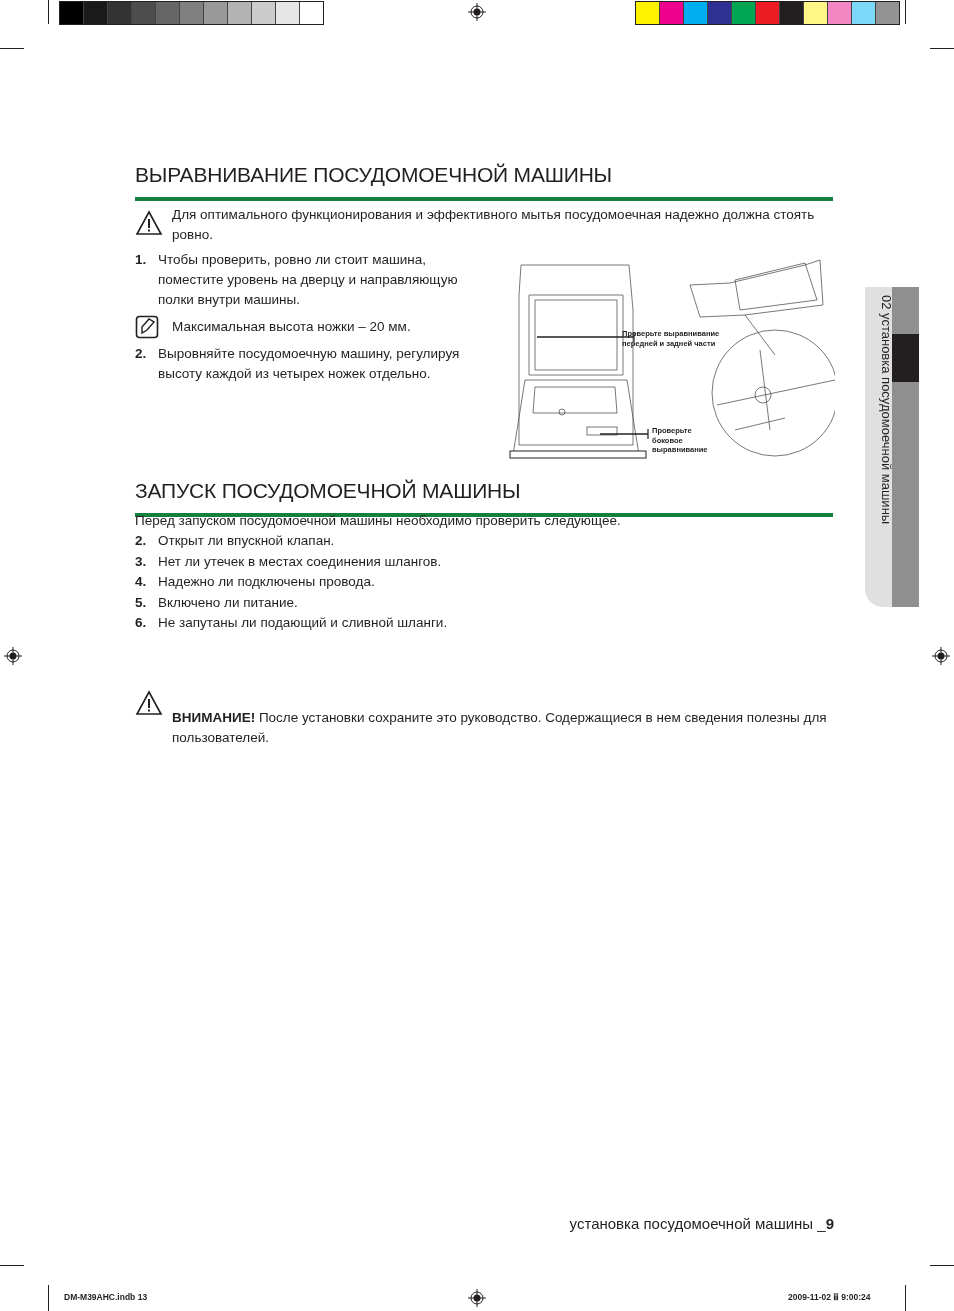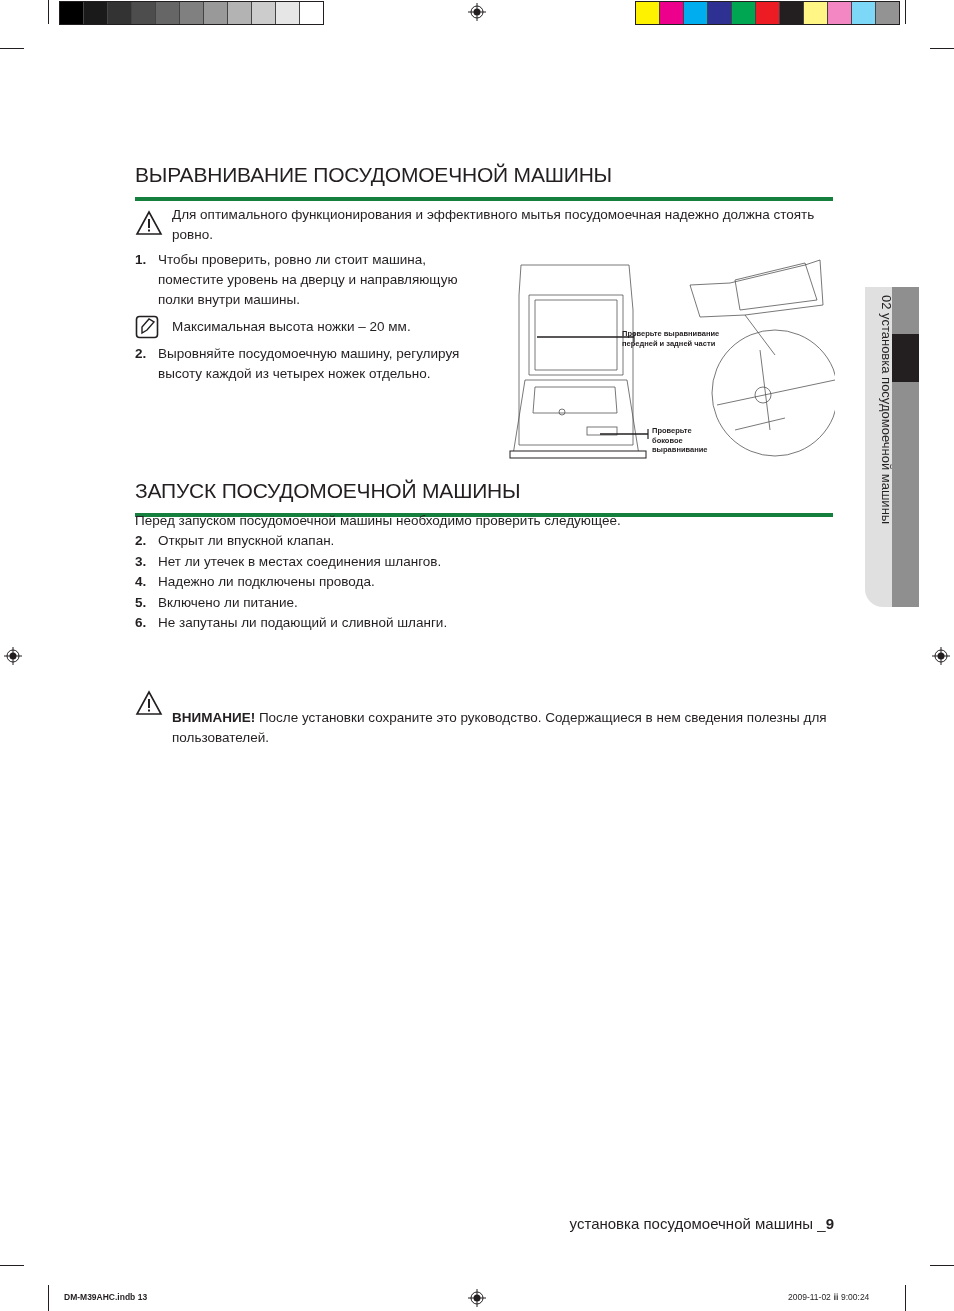--- a/index.html
+++ b/index.html
@@ -163,13 +163,13 @@
 
 <svg class="warn-icon" style="left:135px;top:690px;" viewBox="0 0 28 26">
   <path d="M14 2 L26 24 L2 24 Z" fill="none" stroke="#231f20" stroke-width="1.6"></path>
   <rect x="13" y="9" width="2" height="9" fill="#231f20"></rect>
     <rect x="13" y="19.5" width="2" height="2" fill="#231f20"></rect>
   </svg>
 <div class="abs txt" style="left:172px;top:708px;width:660px;"><b>ВНИМАНИЕ!</b><span> После установки сохраните это руководство. Содержащиеся в нем сведения полезны для пользователей.</span></div>
 
 <div class="abs" style="right:120px;top:1215px;font-size:15px;color:#231f20;"><span>установка посудомоечной машины _</span><b>9</b></div>
 <div class="abs footer-text" style="left:64px;top:1292px;font-weight:bold;">DM-M39AHC.indb   13</div>
-<div class="abs footer-text" style="left:788px;top:1292px;">2009-11-02   ⅲ 9:00:24</div>
+<div class="abs footer-text" style="left:788px;top:1292px;font-weight:bold;">2009-11-02   ⅲ 9:00:24</div>
 
 </body></html>

